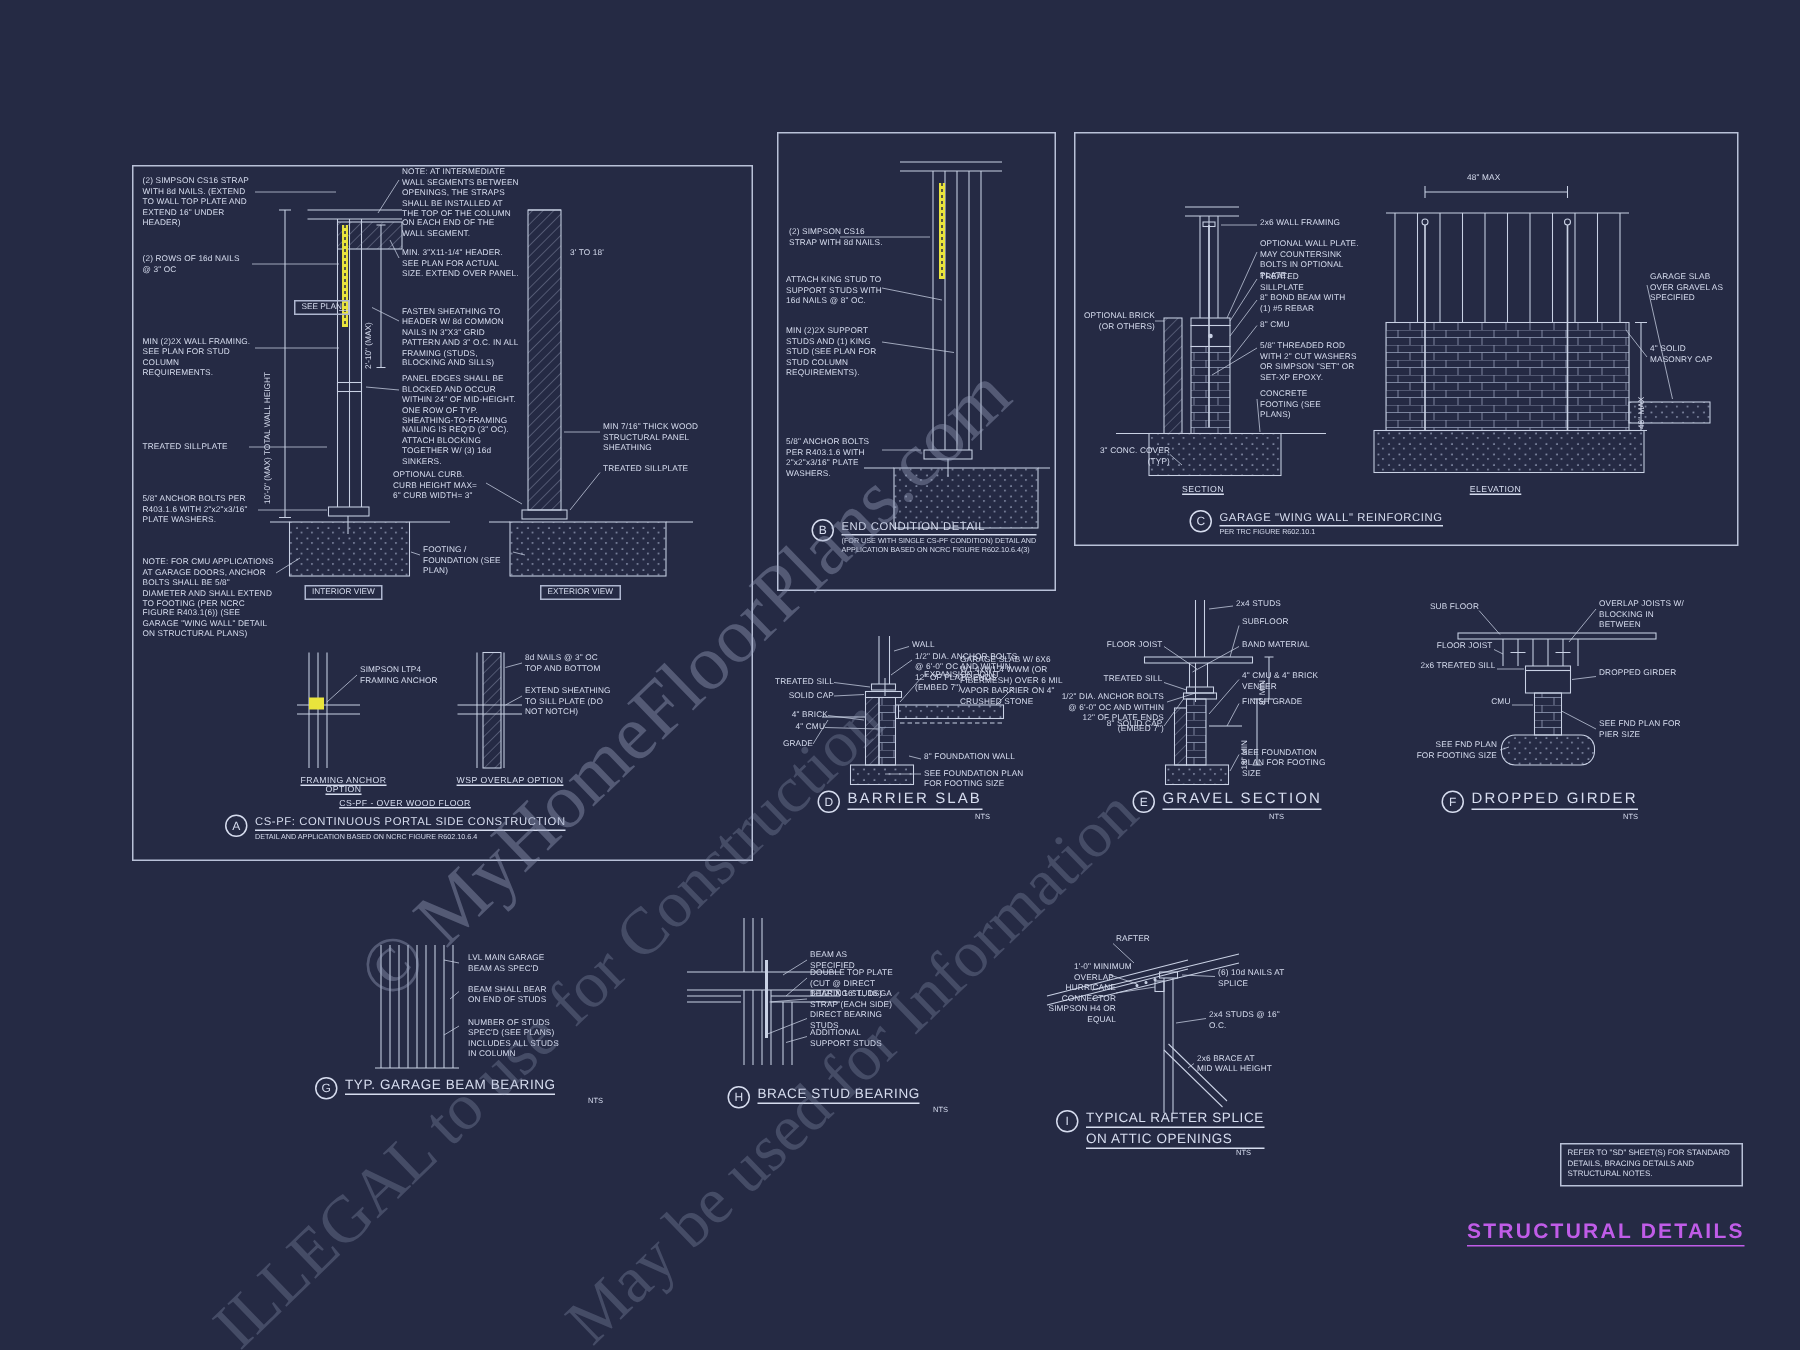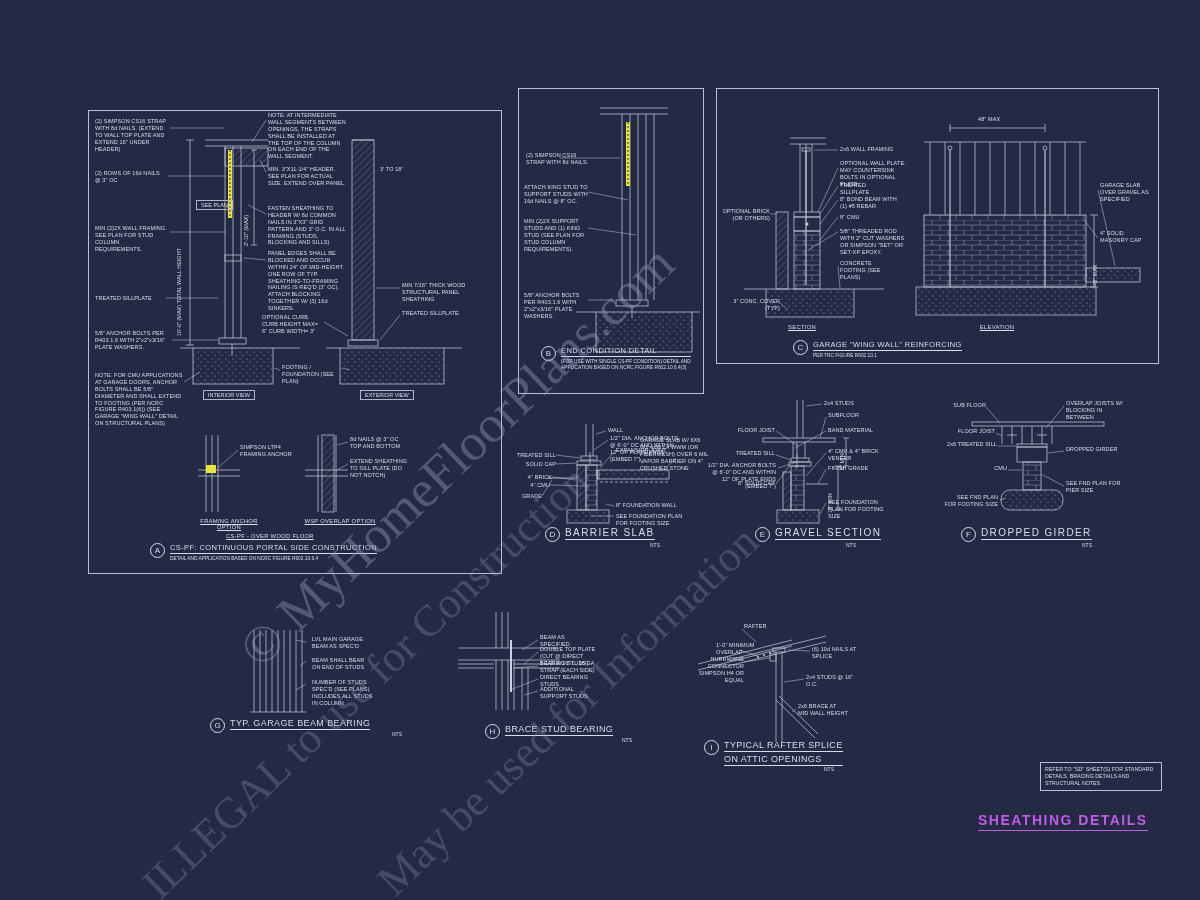--- a/index.html
+++ b/index.html
@@ -358,19 +358,19 @@
   <div class="dtitle" style="left:704px;top:740px">
     <div class="dletter">I</div>
     <div>
       <div class="dname" style="font-size:9px">TYPICAL RAFTER SPLICE</div>
       <div class="dname" style="font-size:9px;margin-top:2px">ON ATTIC OPENINGS</div>
     </div>
   </div>
   <div class="nts" style="left:824px;top:766px">NTS</div>
 
   <div class="note-box" style="left:1040px;top:762px;width:112px">REFER TO "SD" SHEET(S) FOR STANDARD DETAILS, BRACING DETAILS AND STRUCTURAL NOTES.</div>
-  <div class="sheet-title" style="left:978px;top:812px">SHEATHING DETAILS</div>
+  <div class="sheet-title" style="left:978px;top:812px">STRUCTURAL DETAILS</div>
 
   <div class="wm" style="left:248px;top:628px;font-size:52px;opacity:.40">© MyHomeFloorPlans.com</div>
   <div class="wm" style="left:150px;top:865px;font-size:44px;opacity:.28">ILLEGAL to use for Construction</div>
   <div class="wm" style="left:385px;top:862px;font-size:44px;opacity:.28">May be used for Information</div>
 
 </div>
 
 </body></html>

